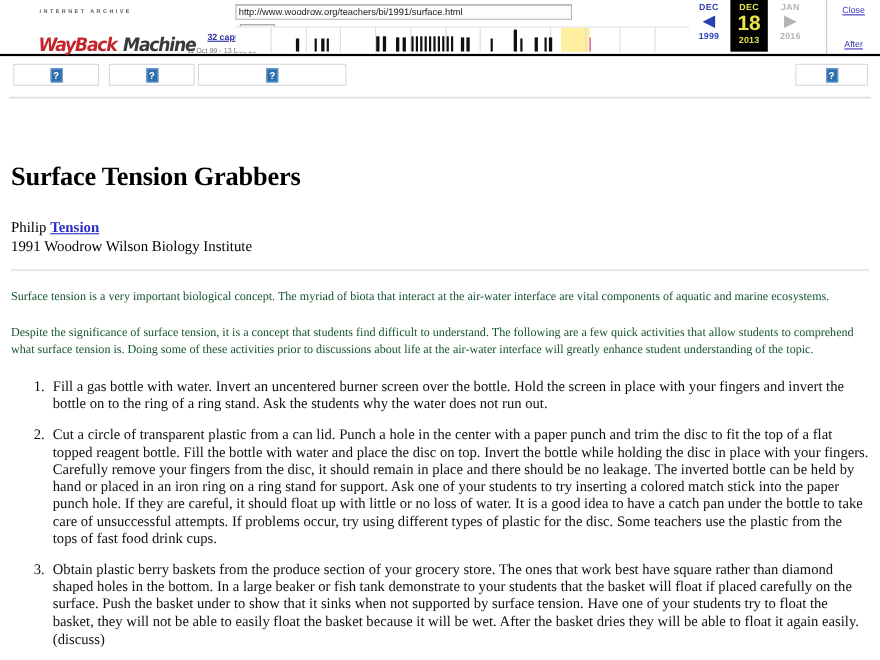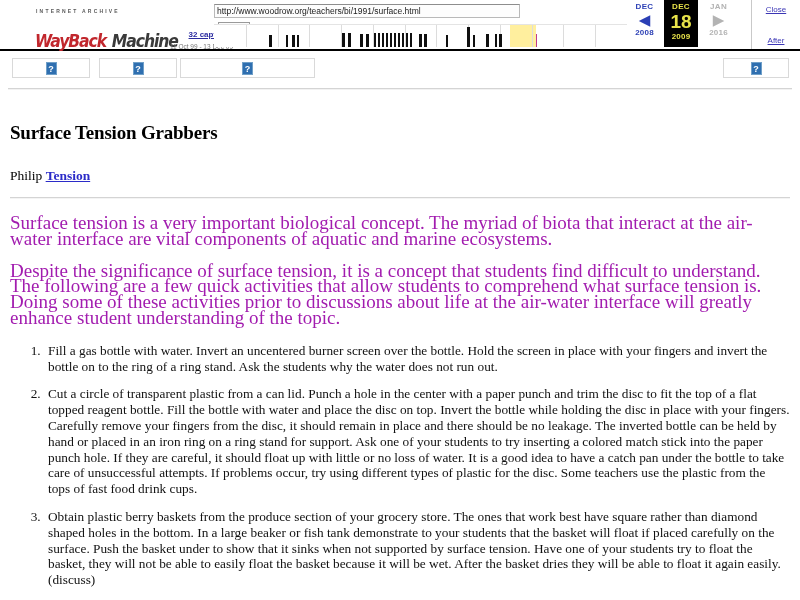--- a/index.html
+++ b/index.html
@@ -242,24 +242,24 @@
     border-top: 1px solid #d4d4d4;
     border-bottom: 1px solid #f2f2f2;
     margin: 4px 8px 0 8px;
     height: 0;
   }
 
   .content { padding: 0 10px; }
 
   h1#doc-title {
     font-family: "Liberation Serif", "DejaVu Serif", serif;
-    font-size: 19px;
+    font-size: 24px;
     font-weight: bold;
     color: #000000;
-    margin: 32px 0 0 0;
+    margin: 58px 0 0 0;
     letter-spacing: -0.2px;
   }
 
   .byline {
     font-family: "Liberation Serif", "DejaVu Serif", serif;
     font-size: 13.5px;
     color: #000000;
     margin-top: 24px;
   }
   .byline .name { font-weight: normal; }
@@ -278,23 +278,23 @@
   hr.rule2 {
     border: 0;
     border-top: 1px solid #d4d4d4;
     border-bottom: 1px solid #f4f4f4;
     margin: 13px 0 0 0;
     height: 0;
   }
 
   p.para {
     font-family: "Liberation Serif", "DejaVu Serif", serif;
-    font-size: 19px;
+    font-size: 11px;
     line-height: 15.8px;
-    color: #a21caf;
+    color: #14532d;
     margin: 16px 0 0 0;
   }
 
   ol.steps {
     margin: 17px 0 0 0;
     padding-left: 34px;
     font-family: "Liberation Serif", "DejaVu Serif", serif;
     font-size: 13.3px;
     line-height: 15.8px;
     color: #111111;
@@ -363,26 +363,26 @@
       <div class="tl-cap" style="left: 272px; width: 3px; height: 13px;"></div>
       <div class="tl-cap" style="left: 281px; width: 2px; height: 13px;"></div>
       <div class="tl-cap" style="left: 285px; width: 3px; height: 13px;"></div>
       <div class="tl-cur" style="left: 322px; height: 13px;"></div>
     </div>
 
   <div class="wm-dates">
     <div class="wm-dt" id="wm-prev">
       <div class="mon">DEC</div>
       <div class="arrow">◀</div>
-      <div class="yr">2008</div>
+      <div class="yr">1999</div>
     </div>
     <div class="wm-dt" id="wm-curr">
       <div class="mon">DEC</div>
       <div class="day">18</div>
-      <div class="yr">2009</div>
+      <div class="yr">2013</div>
     </div>
     <div class="wm-dt" id="wm-next">
       <div class="mon">JAN</div>
       <div class="arrow">▶</div>
       <div class="yr">2016</div>
     </div>
   </div>
 
   <div class="wm-vert-sep"></div>
   <div class="wm-links">
@@ -409,20 +409,21 @@
   </div>
 
   <hr class="rule">
 
   <div class="content">
     <h1 id="doc-title">Surface Tension Grabbers</h1>
 
     <div class="byline">
       <span class="name">Philip </span><a href="#">Tension</a>
     </div>
+    <div class="affil">1991 Woodrow Wilson Biology Institute</div>
 
     <hr class="rule2">
 
     <p class="para">Surface tension is a very important biological concept. The myriad of biota that interact at the air-water interface are vital components of aquatic and marine ecosystems.</p>
     <p class="para">Despite the significance of surface tension, it is a concept that students find difficult to understand. The following are a few quick activities that allow students to comprehend what surface tension is. Doing some of these activities prior to discussions about life at the air-water interface will greatly enhance student understanding of the topic.</p>
 
     <ol class="steps">
       <li>Fill a gas bottle with water. Invert an uncentered burner screen over the bottle. Hold the screen in place with your fingers and invert the bottle on to the ring of a ring stand. Ask the students why the water does not run out.</li>
       <li>Cut a circle of transparent plastic from a can lid. Punch a hole in the center with a paper punch and trim the disc to fit the top of a flat topped reagent bottle. Fill the bottle with water and place the disc on top. Invert the bottle while holding the disc in place with your fingers. Carefully remove your fingers from the disc, it should remain in place and there should be no leakage. The inverted bottle can be held by hand or placed in an iron ring on a ring stand for support. Ask one of your students to try inserting a colored match stick into the paper punch hole. If they are careful, it should float up with little or no loss of water. It is a good idea to have a catch pan under the bottle to take care of unsuccessful attempts. If problems occur, try using different types of plastic for the disc. Some teachers use the plastic from the tops of fast food drink cups.</li>
       <li>Obtain plastic berry baskets from the produce section of your grocery store. The ones that work best have square rather than diamond shaped holes in the bottom. In a large beaker or fish tank demonstrate to your students that the basket will float if placed carefully on the surface. Push the basket under to show that it sinks when not supported by surface tension. Have one of your students try to float the basket, they will not be able to easily float the basket because it will be wet. After the basket dries they will be able to float it again easily. (discuss)</li>

